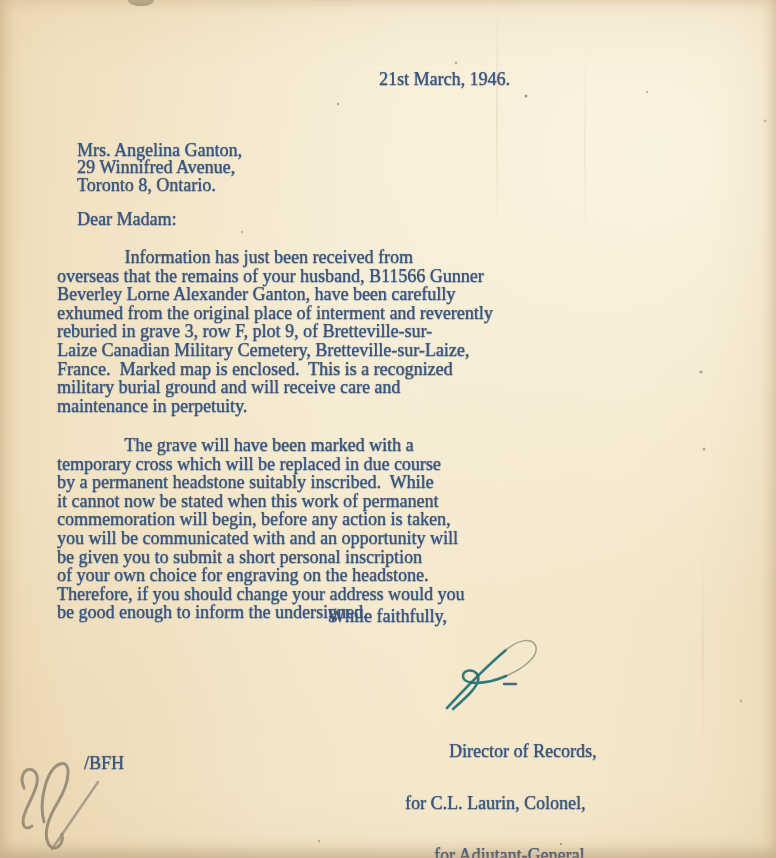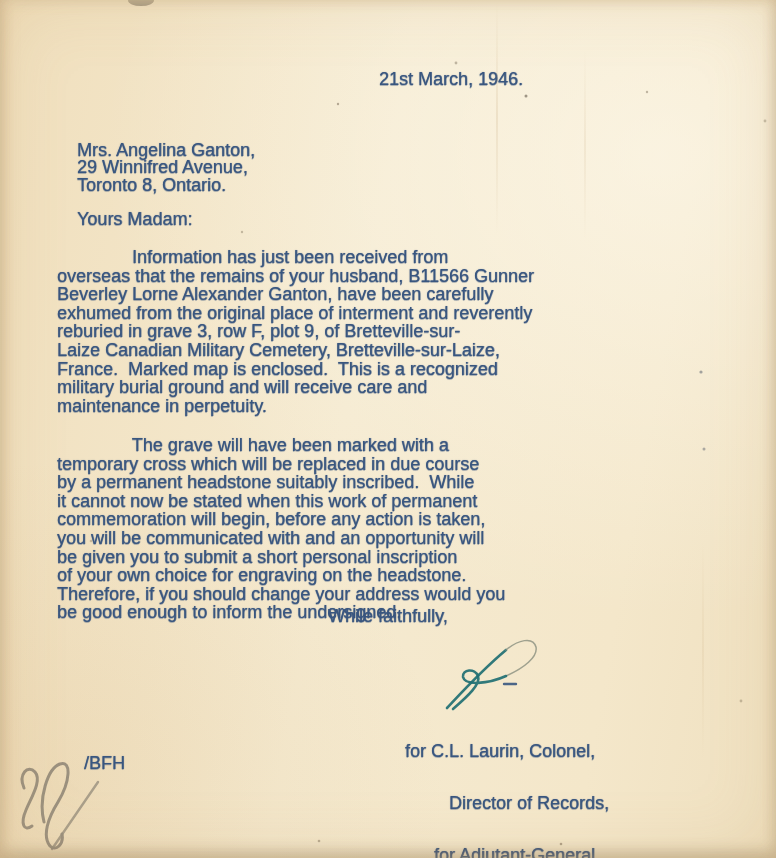--- a/index.html
+++ b/index.html
@@ -1,21 +1,21 @@
 <!DOCTYPE html>
 <html><head>
 <meta charset="utf-8">
 <style>
   html, body { margin: 0; padding: 0; background: #d8cdb6; }
   .page {
     position: relative;
     width: 776px;
     height: 858px;
     overflow: hidden;
-    font-family: Liberation Sans, sans-serif;
+    font-family: Liberation Serif, serif;
     background:
       radial-gradient(120% 90% at 85% 18%, rgba(255,252,242,.55), rgba(255,252,242,0) 60%),
       radial-gradient(90% 70% at 8% 92%, rgba(205,165,105,.16), rgba(205,165,105,0) 55%),
       linear-gradient(100deg, #f0dfbd 0%, #f5ead0 45%, #f4e7ca 78%, #efe0c0 100%);
   }
   .page::after {
     content: "";
     position: absolute; inset: 0;
     pointer-events: none;
     box-shadow:
@@ -83,21 +83,21 @@
 <body>
 
 <div class="page">
 
   <div class="typed date">21st March, 1946.</div>
 
   <div class="typed recipient">Mrs. Angelina Ganton,
 29 Winnifred Avenue,
 Toronto 8, Ontario.</div>
 
-  <div class="typed salutation">Yours Madam:</div>
+  <div class="typed salutation">Dear Madam:</div>
 
   <div class="typed para-1">               Information has just been received from
 overseas that the remains of your husband, B11566 Gunner
 Beverley Lorne Alexander Ganton, have been carefully
 exhumed from the original place of interment and reverently
 reburied in grave 3, row F, plot 9, of Bretteville-sur-
 Laize Canadian Military Cemetery, Bretteville-sur-Laize,
 France.  Marked map is enclosed.  This is a recognized
 military burial ground and will receive care and
 maintenance in perpetuity.</div>
@@ -116,22 +116,22 @@
   <div class="typed closing">While faithfully,</div>
 
   <svg class="signature-svg" width="130" height="92" viewBox="0 0 130 92">
     <path d="M 27 82 C 42 66, 62 44, 86 24" fill="none" stroke="#1f6f73" stroke-width="2.6" stroke-linecap="round" opacity="0.92"></path>
     <path d="M 86 24 C 98 14, 113 10, 116 21 C 118 31, 104 42, 86 50" fill="none" stroke="#8f9484" stroke-width="1.5" stroke-linecap="round" opacity="0.85"></path>
     <path d="M 86 50 C 68 58, 45 60, 43 51 C 42 43, 55 42, 58 50 C 61 58, 48 70, 33 83" fill="none" stroke="#1f6f73" stroke-width="2.6" stroke-linecap="round" opacity="0.92"></path>
     <path d="M 84 58 L 96 58" fill="none" stroke="#39567f" stroke-width="2.4" stroke-linecap="round" opacity="0.9"></path>
   </svg>
 
   <div class="typed signoff">
+    <div class="line s2">Director of Records,</div>
     <div class="line">for C.L. Laurin, Colonel,</div>
-    <div class="line s2">Director of Records,</div>
     <div class="line s3">for Adjutant-General.</div>
   </div>
 
   <svg class="pencil-svg" width="126" height="106" viewBox="0 0 126 106">
     <path d="M 20 36 C 14 22, 24 12, 31 20 C 38 28, 28 44, 22 58 C 16 72, 20 80, 28 74" fill="none" stroke="#8d8474" stroke-width="3" stroke-linecap="round" opacity="0.85"></path>
     <path d="M 40 70 C 34 46, 44 16, 56 12 C 68 8, 66 30, 54 50 C 44 66, 38 84, 46 94 C 52 100, 60 92, 58 82" fill="none" stroke="#8d8474" stroke-width="3" stroke-linecap="round" opacity="0.85"></path>
     <path d="M 48 97 L 94 30" fill="none" stroke="#98907e" stroke-width="2.4" stroke-linecap="round" opacity="0.8"></path>
   </svg>
 
   <div class="typed typist">/BFH</div>

